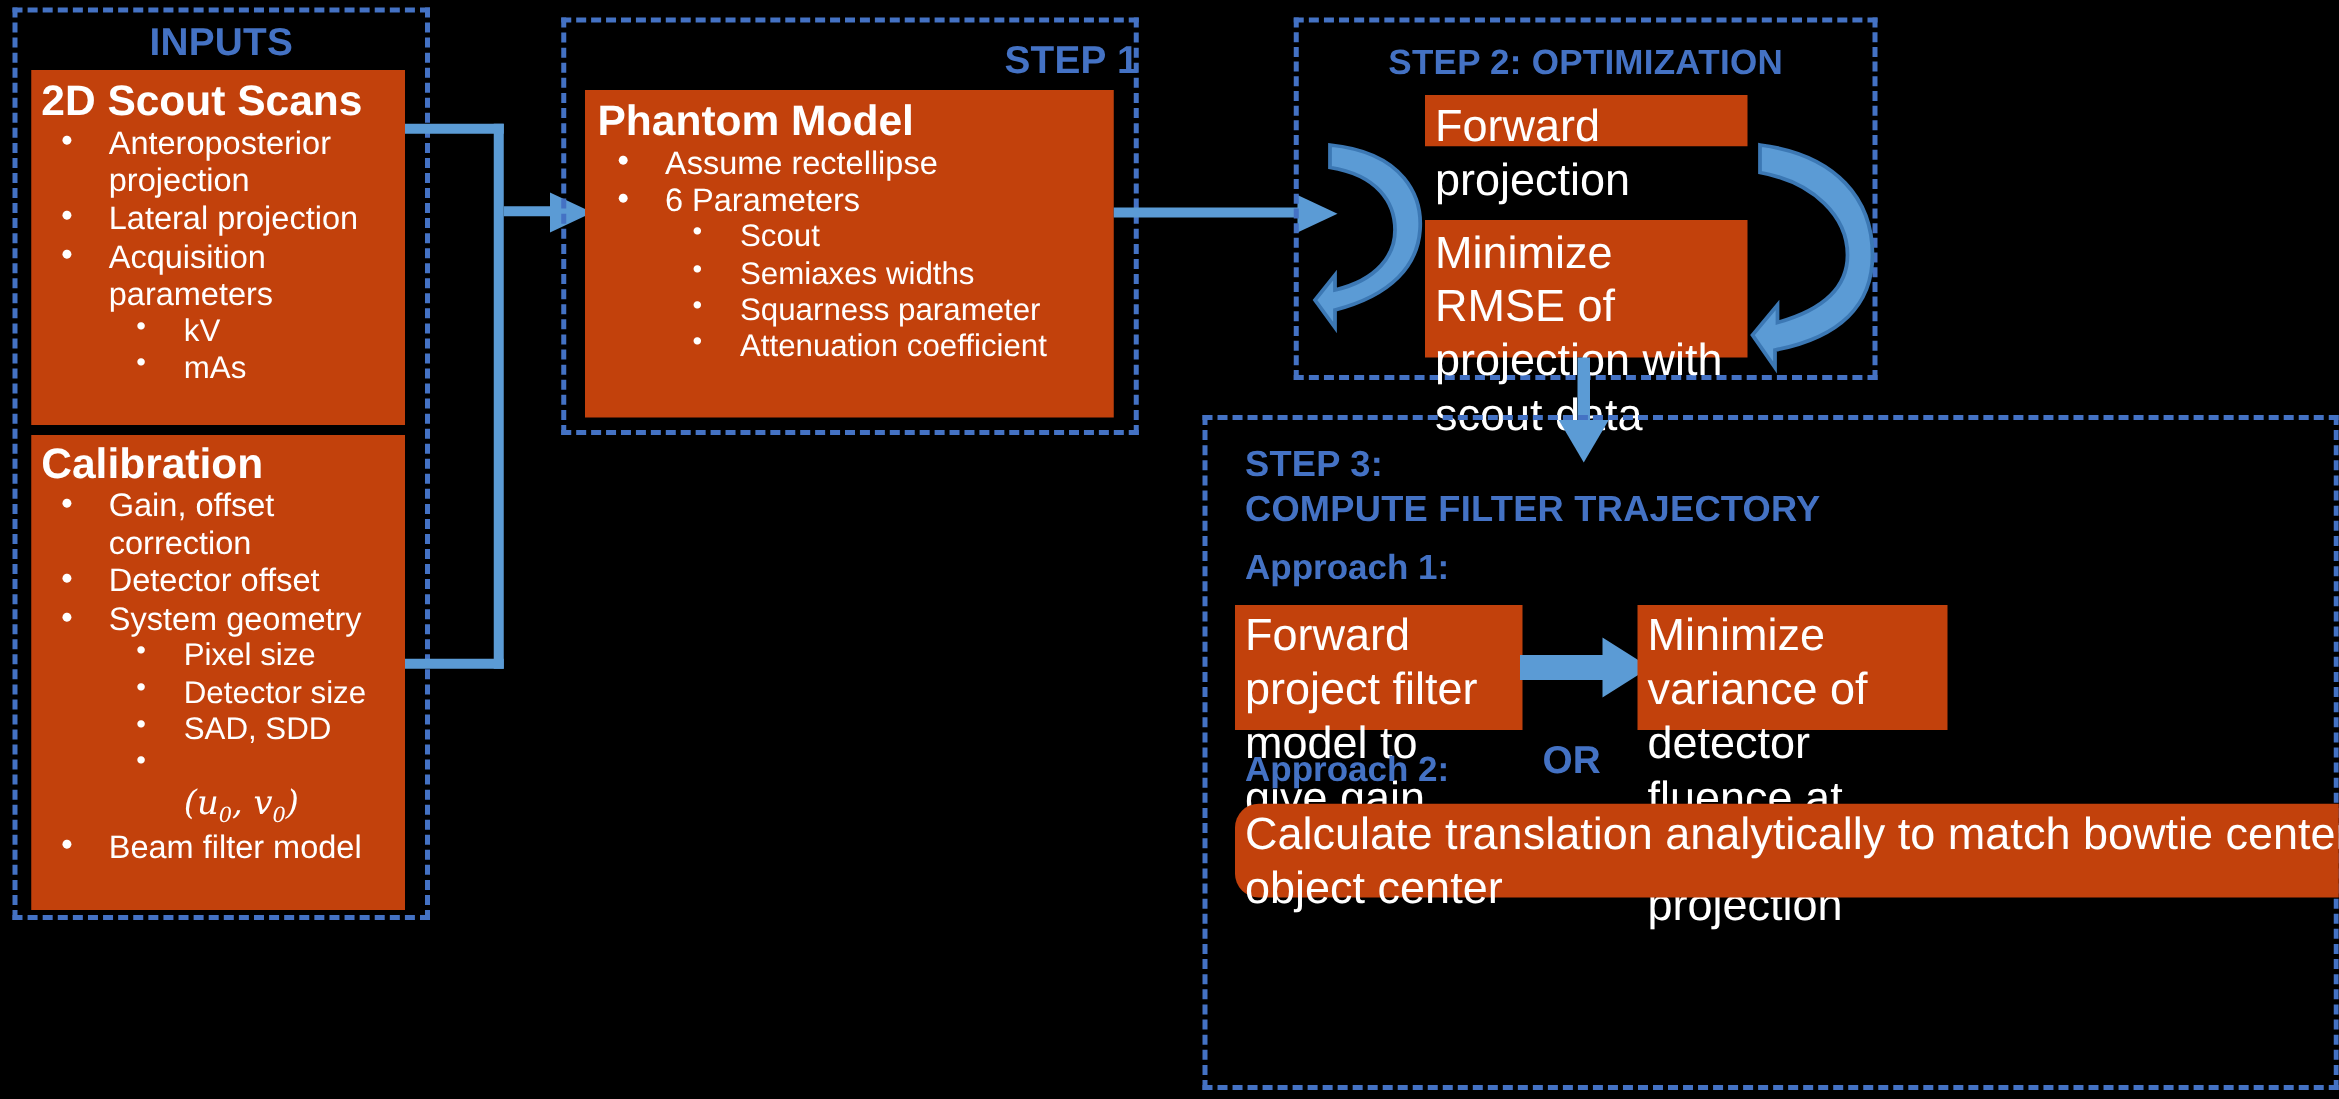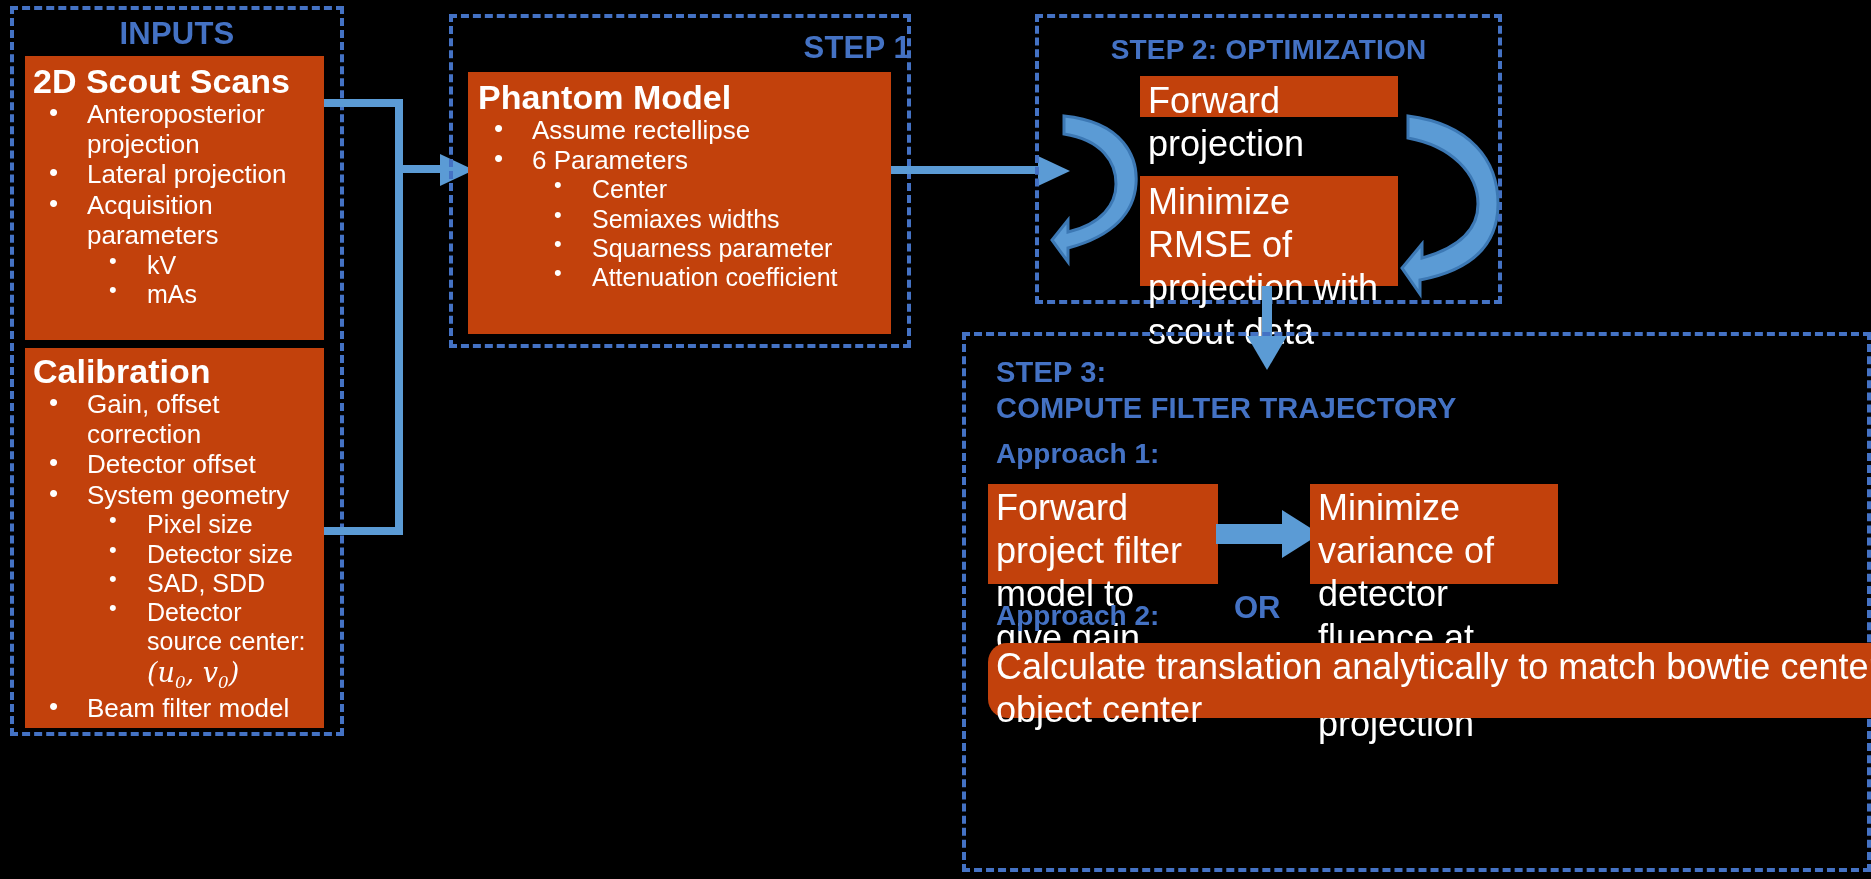--- a/index.html
+++ b/index.html
@@ -51,21 +51,21 @@
   <h3>Calibration</h3>
   <ul class="lv1">
     <li><span>Gain, offset correction</span></li>
     <li><span>Detector offset</span></li>
     <li><span>System geometry</span>
       <ul class="lv2">
         <li>Pixel size</li>
         <li>Detector size</li>
         <li>SAD, SDD</li>
         <li>
-          <span>Detector source center:</span><br>
+          <br>
           <span class="mathv">(<i>u</i><sub>0</sub>, <i>v</i><sub>0</sub>)</span>
         </li>
       </ul>
     </li>
     <li><span>Beam filter model</span></li>
   </ul>
 </div>
 
 <div class="conn" style="left:324px;top:99px;width:79px;height:8px;"></div>
 <div class="conn" style="left:395px;top:99px;width:8px;height:436px;"></div>
@@ -77,21 +77,21 @@
 
 <div class="grp" style="left:449px;top:14px;width:462px;height:334px;"></div>
 <div class="grp-title" style="left:449px;top:30px;width:462px;text-align:right;font-size:31px;">STEP 1</div>
 
 <div class="bx" style="left:468px;top:72px;width:423px;height:262px;padding:8px 4px 4px 10px;">
   <h3>Phantom Model</h3>
   <ul class="lv1">
     <li><span>Assume rectellipse</span></li>
     <li><span>6 Parameters</span>
       <ul class="lv2">
-        <li>Center</li>
+        <li>Scout</li>
         <li>Semiaxes widths</li>
         <li>Squarness parameter</li>
         <li>Attenuation coefficient</li>
       </ul>
     </li>
   </ul>
 </div>
 
 <div class="conn" style="left:891px;top:166px;width:150px;height:8px;"></div>
 <svg style="left:1038px;top:152px;width:42px;height:40px;">

